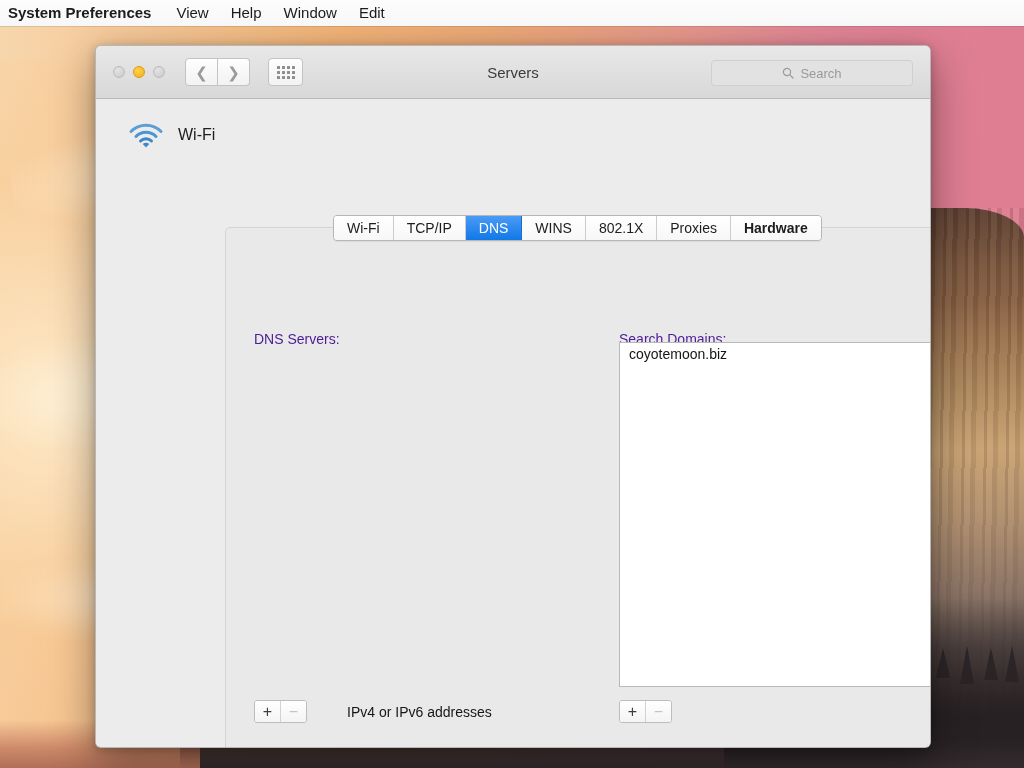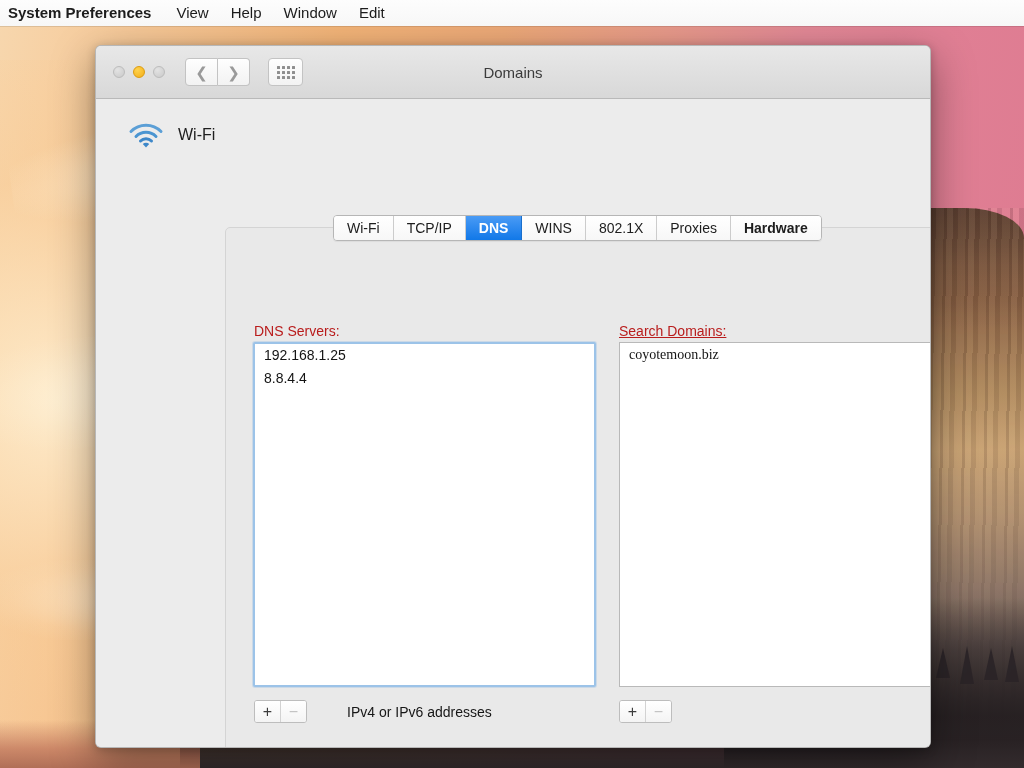--- a/index.html
+++ b/index.html
@@ -256,38 +256,38 @@
     background: linear-gradient(180deg, #ffffff 0%, #f7f7f7 100%);
     border-right: 1px solid #cccccc;
     cursor: default;
     white-space: nowrap;
   }
   .tab:last-child { border-right: none; font-weight: bold; }
   .tab.active {
     background: linear-gradient(180deg, #4a9bf5 0%, #1178e8 100%);
     color: #ffffff;
     border-right-color: #1a6fcc;
-    font-weight: bold;
   }
 
   
   #panel {
     position: absolute;
     left: 129px; top: 128px;
     width: 762px; height: 535px;
     background: #e9e9e9;
     border: 1px solid #d4d4d4;
     border-radius: 5px;
     box-sizing: border-box;
   }
 
   .col-label {
     position: absolute;
     font-size: 14px;
-    color: #b91c1c;
+    color: #4c1d95;
+    margin-top: 8px;
   }
 
   .listbox {
     position: absolute;
     background: #ffffff;
     box-sizing: border-box;
     overflow: hidden;
   }
   .listbox.focused {
     border: 2px solid #9cc3e8;
@@ -393,51 +393,54 @@
           <i></i>
           <i></i>
           <i></i>
           <i></i>
           <i></i>
           <i></i>
           <i></i>
       </span>
     </div>
 
-    <div id="window-title">Domains</div>
-
+    <div id="window-title">Servers</div>
+
+    <div id="search-box">
+      <svg class="mag" viewBox="0 0 12 12">
+        <circle cx="5" cy="5" r="3.6" fill="none" stroke="#9a9a9a" stroke-width="1.2"></circle>
+        <line x1="7.7" y1="7.7" x2="11" y2="11" stroke="#9a9a9a" stroke-width="1.2" stroke-linecap="round"></line>
+      </svg>
+      <span id="search-placeholder">Search</span>
+    </div>
   </div>
 
   <div id="window-body">
 
     <div id="wifi-header">
       <svg id="wifi-icon" viewBox="0 0 36 28">
         <path d="M3 10.5 A21 21 0 0 1 33 10.5" fill="none" stroke="#5b9fd6" stroke-width="3" stroke-linecap="round"></path>
         <path d="M8 15.5 A14 14 0 0 1 28 15.5" fill="none" stroke="#4b95d1" stroke-width="3" stroke-linecap="round"></path>
         <path d="M12.5 20 A7.8 7.8 0 0 1 23.5 20" fill="none" stroke="#3d87c9" stroke-width="3" stroke-linecap="round"></path>
         <path d="M18 26.5 l-3.2 -3.4 a4.6 4.6 0 0 1 6.4 0 z" fill="#3d87c9"></path>
       </svg>
       <span id="wifi-label">Wi-Fi</span>
     </div>
 
     <div id="panel">
 
       <span class="col-label" style="left:28px; top:95px;">DNS Servers:</span>
-      <div class="listbox focused" style="left:27px; top:114px; width:343px; height:345px;">
-        <div class="list-row">192.168.1.25</div>
-        <div class="list-row">8.8.4.4</div>
-      </div>
       <div class="pm-group" style="left:28px; top:472px;">
         <div class="pm-btn plus">+</div>
         <div class="pm-btn minus">−</div>
       </div>
       <span class="hint-label" style="left:97px; top:476px;margin-left:24px;">IPv4 or IPv6 addresses</span>
 
       <span class="col-label" style="left:393px; top:95px;text-decoration:underline;">Search Domains:</span>
-      <div class="listbox plain" style="left:393px; top:114px; width:339px; height:345px;font-family:Liberation Serif, serif;">
+      <div class="listbox plain" style="left:393px; top:114px; width:339px; height:345px;">
         <div class="list-row">coyotemoon.biz</div>
       </div>
       <div class="pm-group" style="left:393px; top:472px;">
         <div class="pm-btn plus">+</div>
         <div class="pm-btn minus">−</div>
       </div>
     </div>
 
     <div id="tabbar">
       <div class="tab">Wi-Fi</div>

